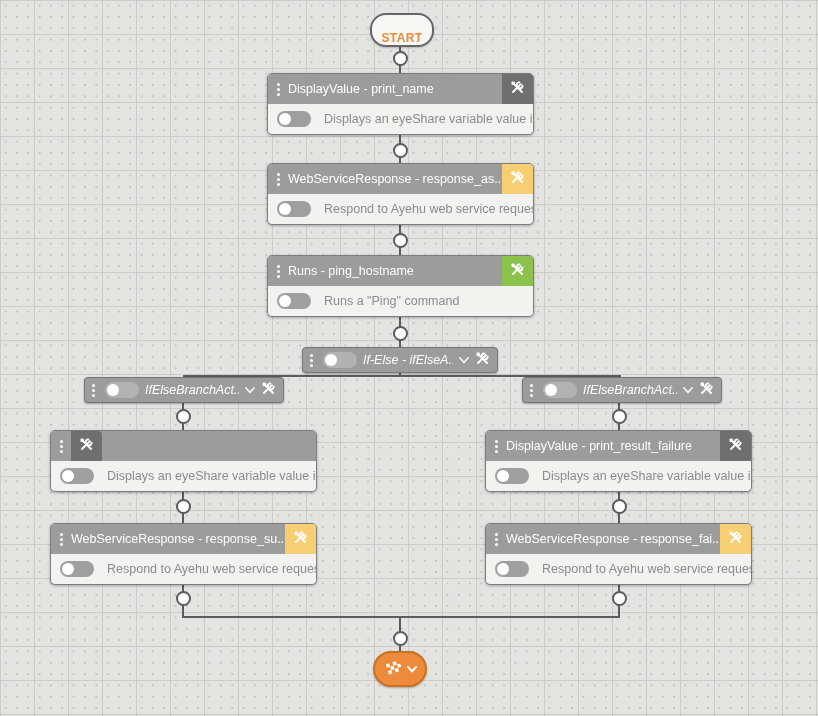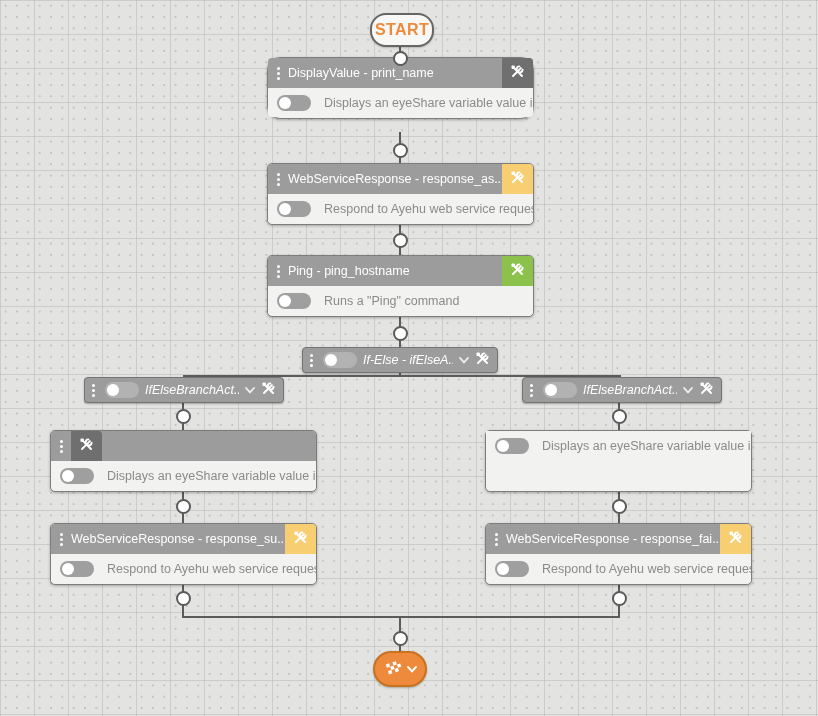--- a/index.html
+++ b/index.html
@@ -16,22 +16,22 @@
   
   .link{position:absolute;background:#5b5b5b;}
   .link.v{width:2px;}
   .link.h{height:2px;}
   
   .port{position:absolute;width:11px;height:11px;border-radius:50%;
     background:#fff;border:2px solid #5b5b5b;box-sizing:content-box;}
   
   .start-node{position:absolute;left:370px;top:13px;width:60px;height:30px;
     background:#f7f7f6;border:2px solid #666;border-radius:16px;
-    display:flex;align-items:center;justify-content:center;
-    font-size:16px;font-weight:bold;letter-spacing:.4px;color:#ee8a3b;
+    display:flex;align-items:flex-end;justify-content:center;
+    font-size:12px;font-weight:bold;letter-spacing:.4px;color:#ee8a3b;
     box-shadow:0 1px 2px rgba(0,0,0,.2);}
   
   .node{position:absolute;width:265px;height:60px;
     border:1px solid #7d7d7d;border-radius:5px;background:#f2f2f1;
     box-shadow:0 1px 3px rgba(0,0,0,.28);}
   .node-header{height:30px;background:#9c9c9c;border-radius:4px 4px 0 0;
     display:flex;align-items:center;color:#fff;}
   .grip{width:20px;height:100%;display:flex;flex-direction:column;
     align-items:center;justify-content:center;gap:2px;cursor:grab;}
   .grip i{width:3px;height:3px;border-radius:50%;background:#fff;display:block;}
@@ -84,21 +84,21 @@
   <div class="link v" style="left:618px;top:402px;height:29px;"></div>
   <div class="link v" style="left:618px;top:489px;height:35px;"></div>
   <div class="link v" style="left:618px;top:582px;height:36px;"></div>
   <div class="link h" style="left:182px;top:616px;width:438px;"></div>
   <div class="link v" style="left:399px;top:616px;height:36px;"></div>
 
   <div class="start-node">
     <span>START</span>
   </div>
 
-  <div class="node" style="left:267px;top:57px;border-radius:13px;">
+  <div class="node" style="left:267px;top:73px;">
     <div class="node-header">
       <span class="grip">
           <i></i>
           <i></i>
           <i></i>
         </span>
       <span class="node-title">DisplayValue - print_name</span>
       <span class="tool-box tool-dark">
         <span>
           <svg width="15" height="15" viewBox="0 0 20 20">
@@ -149,21 +149,21 @@
     </div>
   </div>
 
   <div class="node" style="left:267px;top:255px;">
     <div class="node-header">
       <span class="grip">
           <i></i>
           <i></i>
           <i></i>
         </span>
-      <span class="node-title">Ping - ping_hostname</span>
+      <span class="node-title">Runs - ping_hostname</span>
       <span class="tool-box tool-green">
         <span>
           <svg width="15" height="15" viewBox="0 0 20 20">
               <g fill="none" stroke="#fff" stroke-width="2.6" stroke-linecap="round">
                 <path d="M4 16 L14.5 5.5"></path>
                 <path d="M12.5 3.2 a4 4 0 1 0 4.3 4.3"></path>
                 <path d="M4.5 4.5 L16 16"></path>
               </g>
               <rect x="2" y="2" width="4.5" height="4.5" rx="1.2" fill="#fff"></rect>
             </svg>
@@ -287,20 +287,40 @@
     </div>
     <div class="node-body">
       <span class="toggle">
           <span class="knob"></span>
         </span>
       <span class="node-desc">Displays an eyeShare variable value in...</span>
     </div>
   </div>
 
   <div class="node" style="left:485px;top:430px;">
+    <div class="node-header">
+      <span class="grip">
+          <i></i>
+          <i></i>
+          <i></i>
+        </span>
+      <span class="node-title">DisplayValue - print_result_failure</span>
+      <span class="tool-box tool-dark">
+        <span>
+          <svg width="15" height="15" viewBox="0 0 20 20">
+              <g fill="none" stroke="#fff" stroke-width="2.6" stroke-linecap="round">
+                <path d="M4 16 L14.5 5.5"></path>
+                <path d="M12.5 3.2 a4 4 0 1 0 4.3 4.3"></path>
+                <path d="M4.5 4.5 L16 16"></path>
+              </g>
+              <rect x="2" y="2" width="4.5" height="4.5" rx="1.2" fill="#fff"></rect>
+            </svg>
+        </span>
+      </span>
+    </div>
     <div class="node-body">
       <span class="toggle">
           <span class="knob"></span>
         </span>
       <span class="node-desc">Displays an eyeShare variable value in...</span>
     </div>
   </div>
 
   <div class="node" style="left:50px;top:523px;">
     <div class="node-header">

